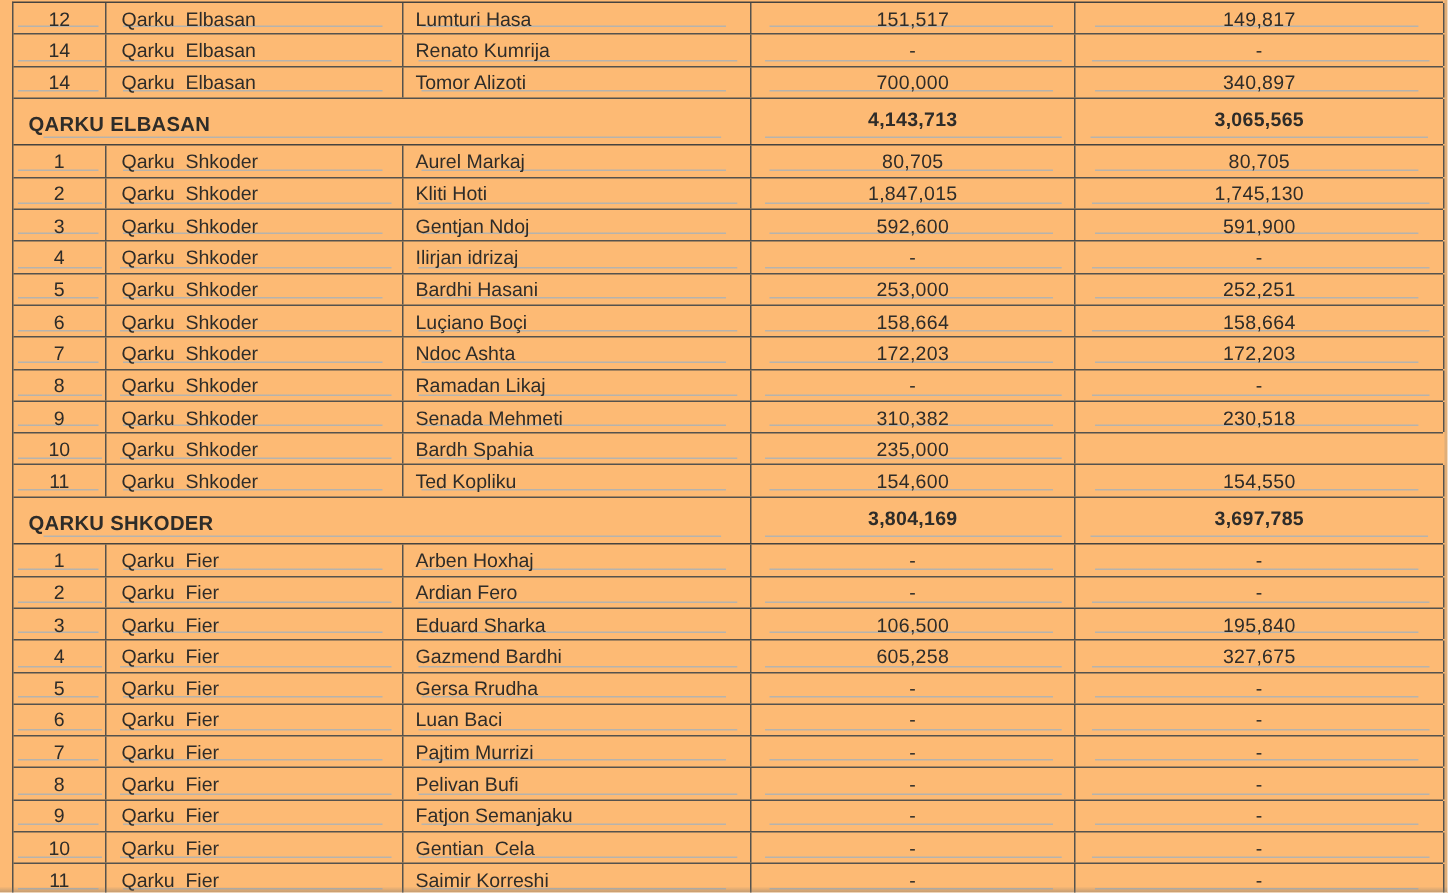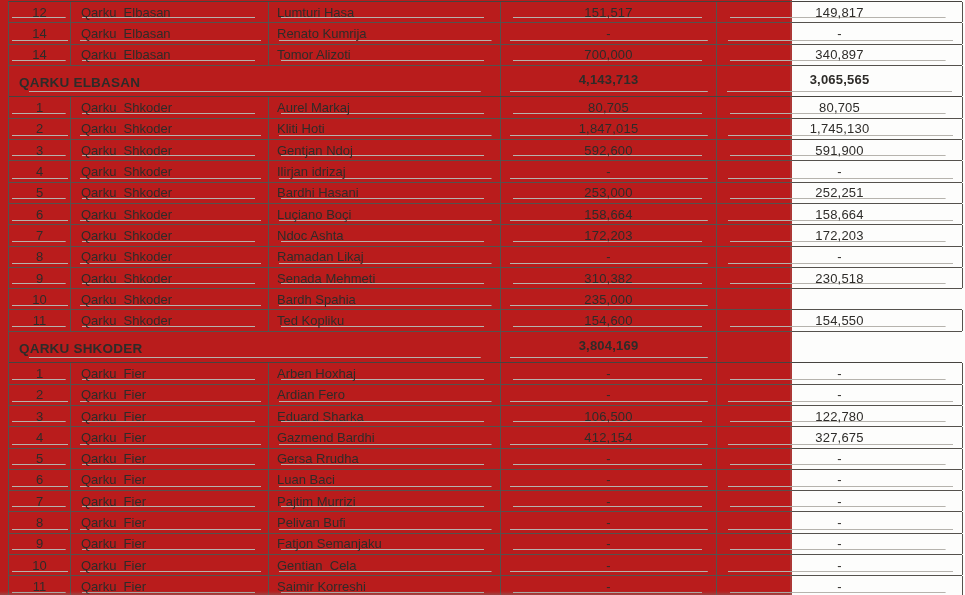--- a/index.html
+++ b/index.html
@@ -4,22 +4,22 @@
 <style>
   * { margin: 0; padding: 0; box-sizing: border-box; }
   html, body {
     width: 965px; height: 595px;
     background: #fdfdfc;
     font-family: "Liberation Sans", sans-serif;
     overflow: hidden;
   }
   #scan-page {
     position: relative;
-    width: 792px; height: 595px;
-    background: #b91c1c;
+    width: 965px; height: 595px;
+    background: #fdba74;
   }
   #doc-table {
     position: absolute;
     left: 8px; top: 1px;
     width: 954px;
     border-left: 1px solid #55524d;
     border-top: 1px solid #46433f;
     color: #2e2c29;
   }
   .row {
@@ -199,20 +199,21 @@
     <div class="cell c-num">11</div>
     <div class="cell c-region">Qarku  Shkoder</div>
     <div class="cell c-person">Ted Kopliku</div>
     <div class="cell c-val">154,600</div>
     <div class="cell c-val">154,550</div>
   </div>
 
   <div class="row total-row">
     <div class="cell c-label">QARKU SHKODER</div>
     <div class="cell c-val">3,804,169</div>
+    <div class="cell c-val">3,697,785</div>
   </div>
 
   <div class="row">
     <div class="cell c-num">1</div>
     <div class="cell c-region">Qarku  Fier</div>
     <div class="cell c-person">Arben Hoxhaj</div>
     <div class="cell c-val">-</div>
     <div class="cell c-val">-</div>
   </div>
 
@@ -222,28 +223,28 @@
     <div class="cell c-person">Ardian Fero</div>
     <div class="cell c-val">-</div>
     <div class="cell c-val">-</div>
   </div>
 
   <div class="row">
     <div class="cell c-num">3</div>
     <div class="cell c-region">Qarku  Fier</div>
     <div class="cell c-person">Eduard Sharka</div>
     <div class="cell c-val">106,500</div>
-    <div class="cell c-val">122,780</div>
+    <div class="cell c-val">195,840</div>
   </div>
 
   <div class="row">
     <div class="cell c-num">4</div>
     <div class="cell c-region">Qarku  Fier</div>
     <div class="cell c-person">Gazmend Bardhi</div>
-    <div class="cell c-val">412,154</div>
+    <div class="cell c-val">605,258</div>
     <div class="cell c-val">327,675</div>
   </div>
 
   <div class="row">
     <div class="cell c-num">5</div>
     <div class="cell c-region">Qarku  Fier</div>
     <div class="cell c-person">Gersa Rrudha</div>
     <div class="cell c-val">-</div>
     <div class="cell c-val">-</div>
   </div>

